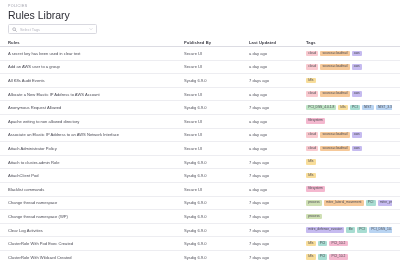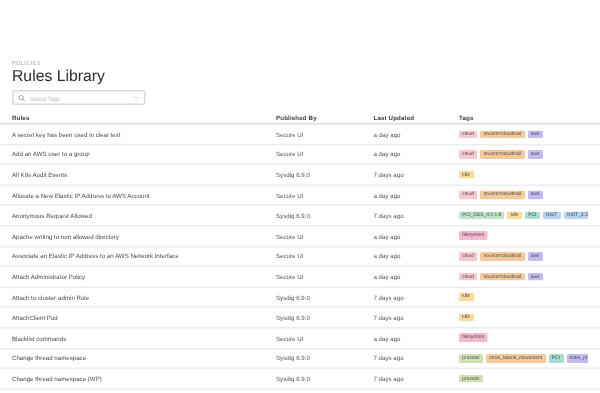--- a/index.html
+++ b/index.html
@@ -6,21 +6,21 @@
   html, body {
     width: 400px; height: 262px;
     background: #ffffff;
     font-family: "Liberation Sans", sans-serif;
     overflow: hidden;
     color: #2e2e36;
   }
   .page { width: 400px; height: 262px; position: relative; }
 
   
-  .header { padding: 3px 8px 0 8px; margin-top: 36px; }
+  .header { padding: 3px 8px 0 8px; }
   .breadcrumb {
     font-size: 3.6px;
     letter-spacing: 0.35px;
     color: #9a9aa6;
     text-transform: uppercase;
     line-height: 6px;
   }
   .page-title {
     font-size: 10.5px;
     font-weight: 400;

